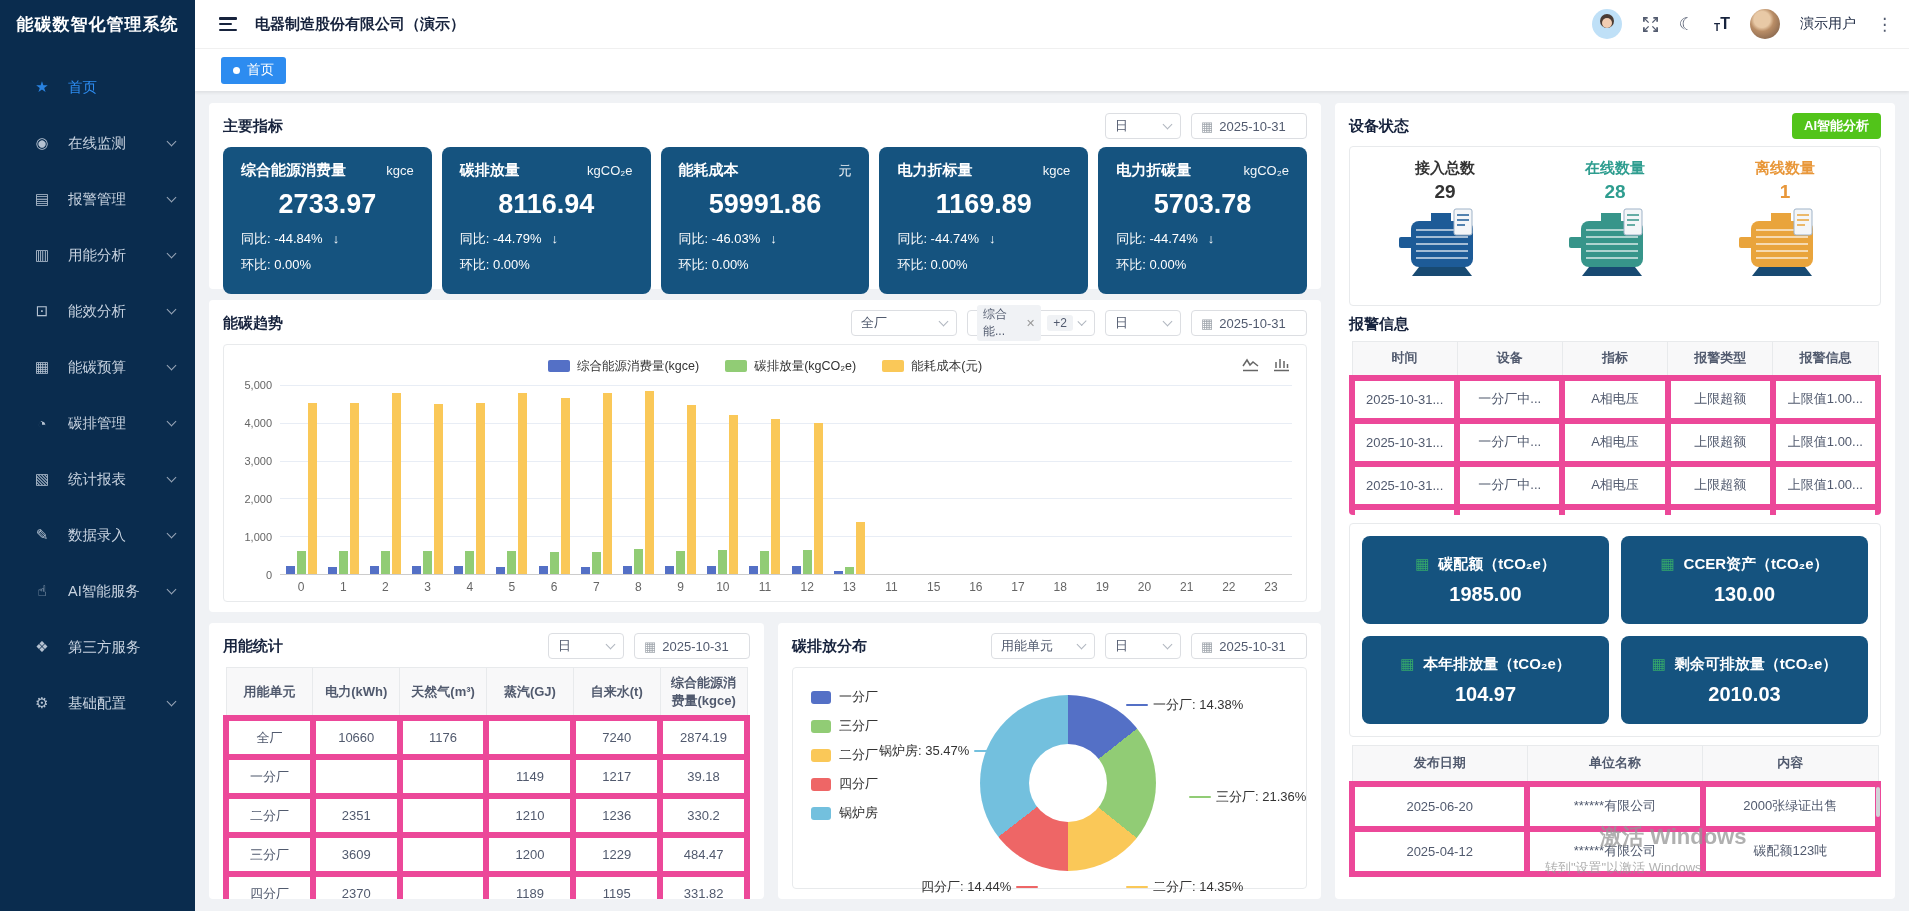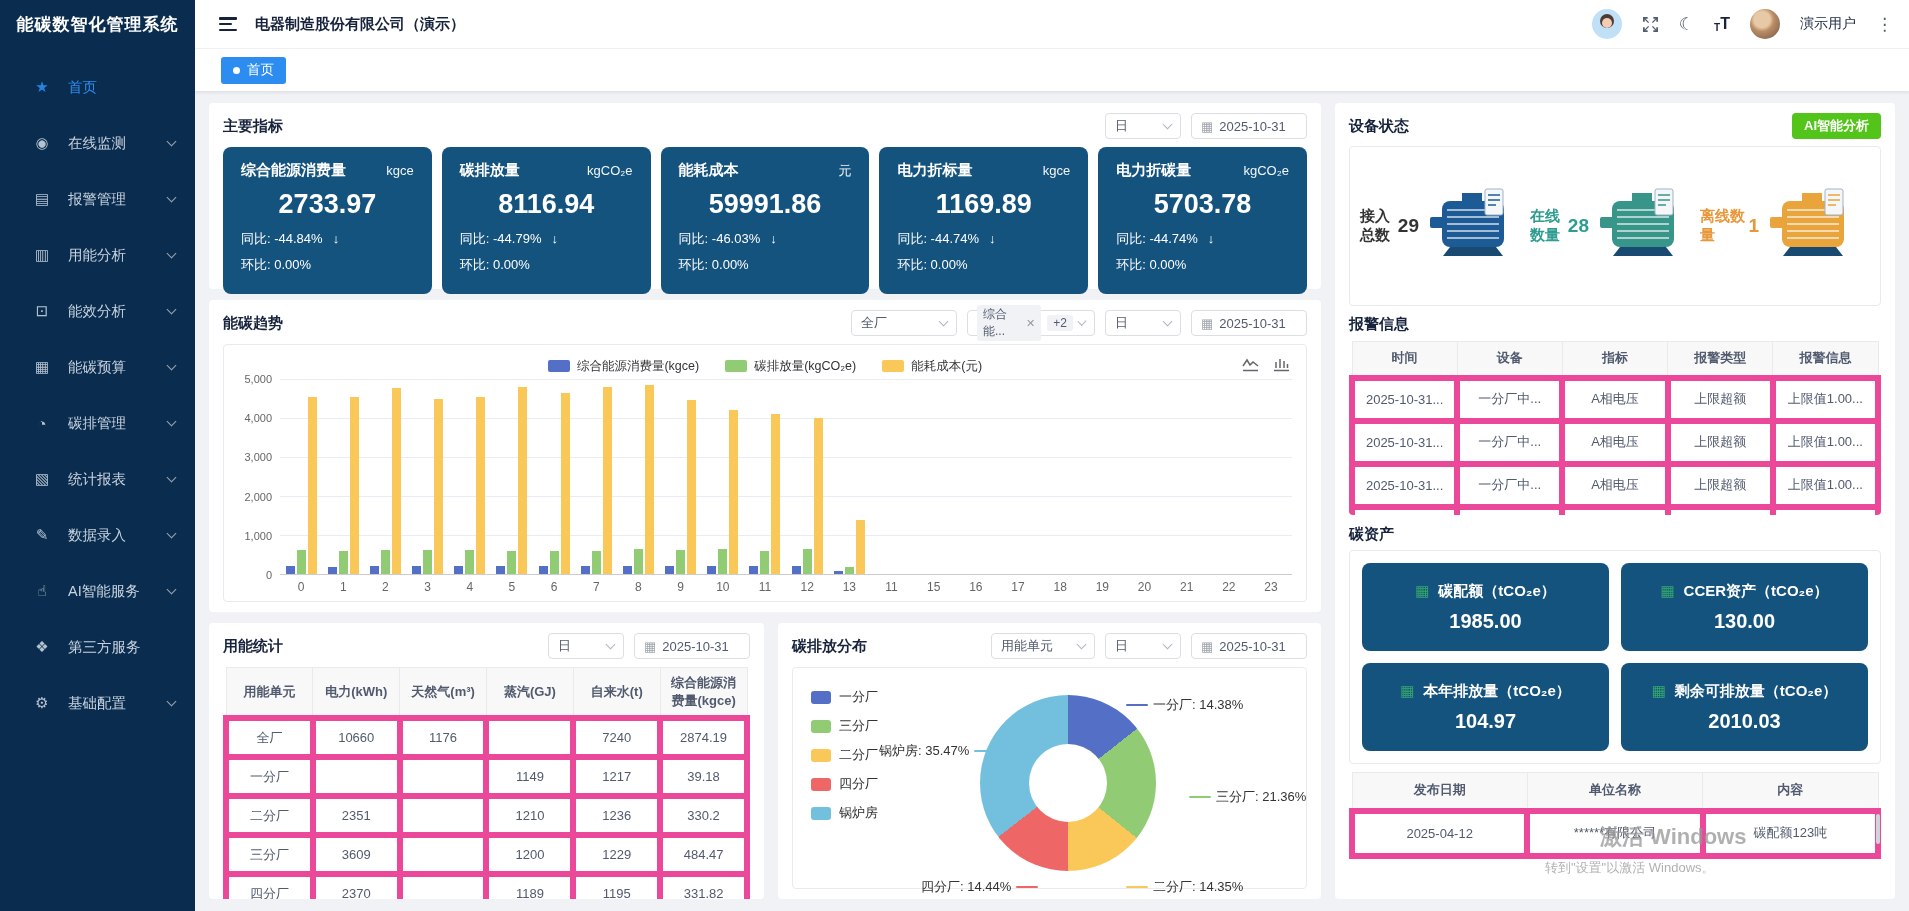--- a/index.html
+++ b/index.html
@@ -70,21 +70,21 @@
   .kpi-line{font-size:13px;margin-top:8px;}
   .kpi-line .arr{margin-left:10px;}
   
   .sec-trend{height:312px;flex:none;display:flex;flex-direction:column;}
   .chart-box{border:1px solid #e8eaec;border-radius:4px;flex:1;padding:8px 14px 4px;display:flex;flex-direction:column;min-height:0;}
   .legend-row{display:flex;align-items:center;justify-content:center;gap:26px;position:relative;height:26px;flex:none;}
   .lg-item{display:flex;align-items:center;gap:7px;font-size:12.5px;color:#333;}
   .lg-sw{width:22px;height:12px;border-radius:2px;}
   .chart-tools{position:absolute;right:2px;top:4px;display:flex;gap:14px;}
   .tool-svg{width:17px;height:15px;cursor:pointer;}
-  .plot-wrap{flex:1;display:flex;min-height:0;}
+  .plot-wrap{flex:1;display:flex;min-height:0;margin-top:6px;}
   .ylabels{width:42px;position:relative;flex:none;}
   .ylabels span{position:absolute;right:8px;transform:translateY(-50%);font-size:11px;color:#666;}
   .plot{flex:1;position:relative;border-bottom:1px solid #ccc;display:flex;align-items:flex-end;}
   .gridline{position:absolute;left:0;right:0;height:1px;background:#e8edf5;}
   .bar-group{flex:1;display:flex;align-items:flex-end;justify-content:center;gap:2px;height:100%;position:relative;}
   .bar{width:9px;}
   .xlabels{display:flex;height:22px;flex:none;margin-left:42px;}
   .xlabels span{flex:1;text-align:center;font-size:12px;color:#666;padding-top:5px;}
   
   .bottom-row{flex:1;display:flex;gap:14px;min-height:0;overflow:hidden;}
@@ -111,21 +111,21 @@
   .co-0{left:333px;top:28px;}
   .co-1{left:396px;top:120px;}
   .co-2{left:333px;top:210px;}
   .co-3{left:128px;top:210px;}
   .co-4{left:86px;top:74px;}
   
   .r-sec-head{display:flex;align-items:center;margin-bottom:7px;}
   .ai-btn{margin-left:auto;background:#52c41a;color:#fff;font-size:13px;font-weight:bold;border:none;
           border-radius:4px;height:26px;padding:0 12px;cursor:pointer;}
   .device-box{border:1px solid #e8eaec;border-radius:4px;height:160px;display:flex;padding:12px 10px;flex:none;}
-  .dev-col{flex:1;display:flex;flex-direction:row;align-items:center;gap:3px;}
+  .dev-col{flex:1;display:flex;flex-direction:column;align-items:center;gap:3px;}
   .dev-label{font-size:15px;font-weight:bold;}
   .dev-value{font-size:19px;font-weight:bold;}
   .alarm-box{height:174px;overflow:hidden;border-radius:4px;flex:none;margin-bottom:8px;}
   .asset-box{border:1px solid #e8eaec;border-radius:4px;padding:12px;flex:none;
              display:grid;grid-template-columns:1fr 1fr;gap:12px;margin-bottom:8px;}
   .asset-card{background:#15537f;border-radius:8px;color:#fff;height:88px;display:flex;flex-direction:column;
               align-items:center;justify-content:center;gap:9px;}
   .asset-top{display:flex;align-items:center;gap:9px;font-size:15px;font-weight:bold;}
   .asset-top .grid-ico{font-size:15px;}
   .asset-val{font-size:20px;font-weight:bold;}
@@ -789,23 +789,20 @@
               <td></td>
               <td></td>
               <td></td>
               <td></td>
               <td></td>
             </tr>
           </tbody>
       </table>
     </div>
 
-    <div class="r-sec-head mt">
-      <span class="sec-title">碳资产</span>
-    </div>
     <div class="asset-box" id="asset-grid">
         <div class="asset-card">
           <div class="asset-top">
       <span class="grid-ico" style="color:#35a86b">▦</span>
       <span>碳配额（tCO₂e）</span>
           </div>
     <div class="asset-val">1985.00</div>
         </div>
         <div class="asset-card">
           <div class="asset-top">
@@ -834,20 +831,25 @@
       <table class="tbl market-tbl">
         <thead>
             <tr>
               <th>发布日期</th>
               <th>单位名称</th>
               <th>内容</th>
             </tr>
           </thead>
           <tbody>
             <tr>
+              <td>2025-06-20</td>
+              <td>******有限公司</td>
+              <td>2000张绿证出售</td>
+            </tr>
+            <tr>
               <td>2025-04-12</td>
               <td>******有限公司</td>
               <td>碳配额123吨</td>
             </tr>
           </tbody>
       </table>
       <div class="scroll-thumb"></div>
     </div>
   </div>
 </div>

